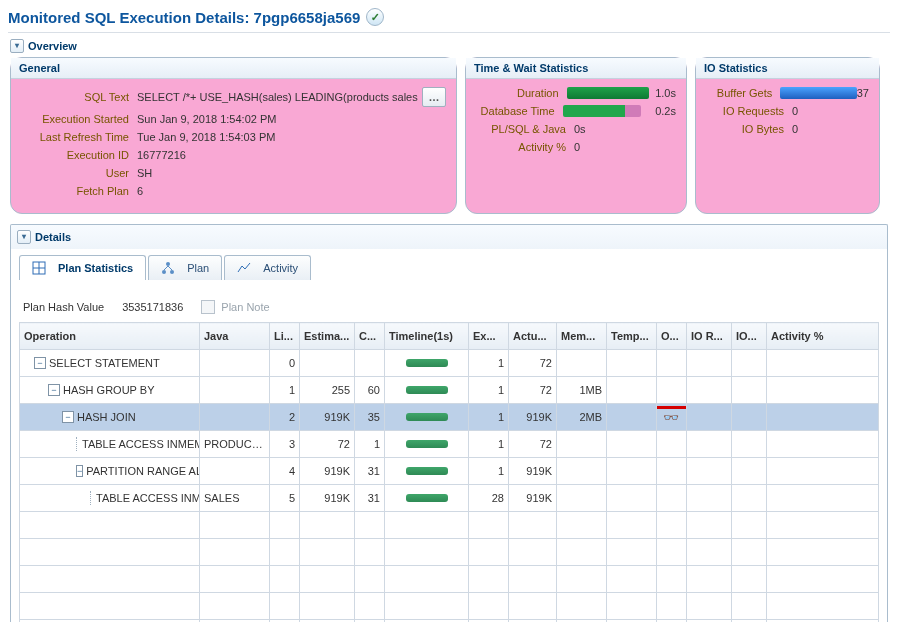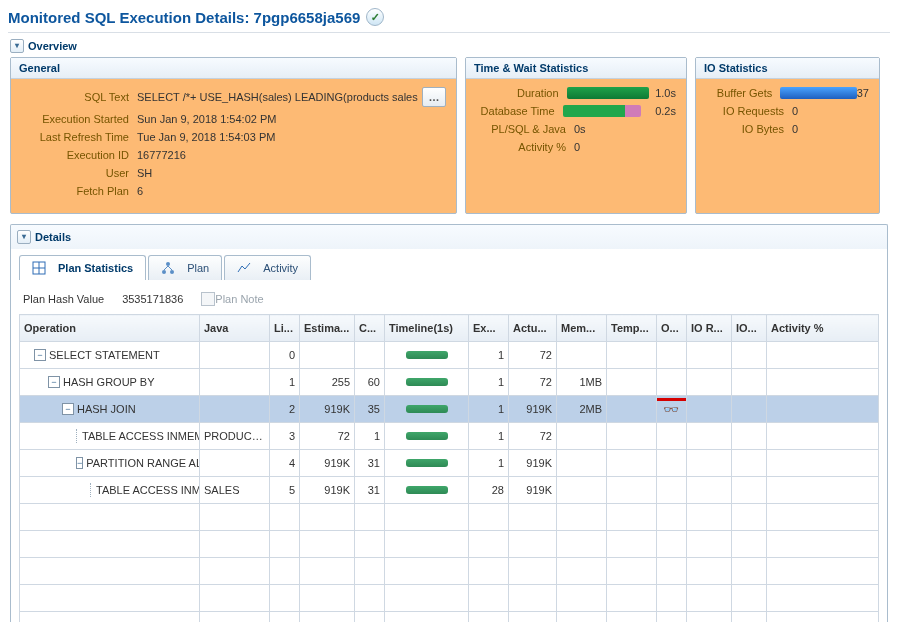--- a/index.html
+++ b/index.html
@@ -2,21 +2,21 @@
 <html><head>
 <meta charset="utf-8">
 <style>
   html,body{margin:0;padding:0;font-family:Tahoma,Arial,sans-serif;font-size:11px;color:#333;background:#fff}
   .page{width:898px;box-sizing:border-box;padding:4px 8px 8px 8px}
   .title-bar{display:flex;align-items:center;gap:6px;color:#0d569e;font-size:15px;font-weight:bold;padding:4px 0 6px 0;border-bottom:1px solid #d9dfe6}
   .checkmark{width:16px;height:16px;border-radius:50%;border:1px solid #9fb6c9;background:linear-gradient(#fff,#cfe6f5);display:inline-flex;align-items:center;justify-content:center;color:#2e7d32;font-size:11px}
   .section-header{display:flex;align-items:center;gap:4px;color:#003a6a;font-weight:bold;font-size:11px;padding:6px 2px 4px 2px}
   .disclose{width:12px;height:12px;border:1px solid #9aaec0;border-radius:2px;background:linear-gradient(#fff,#e3eef7);display:inline-flex;align-items:center;justify-content:center;color:#3b6b94;font-size:8px;line-height:1}
   .panels{display:flex;gap:8px;padding:0 2px}
-  .panel{border:1px solid #a9bccd;border-radius:2px;background:#fdba74;flex:0 0 auto}
+  .panel{border:1px solid #a9bccd;border-radius:12px;background:#f9a8d4;flex:0 0 auto}
   .panel.general{width:445px}
   .panel.twstats{width:220px}
   .panel.iostats{width:183px}
   .panel-h{background:linear-gradient(#f7fbff,#e6eef6);border-bottom:1px solid #c4d1de;color:#003a6a;font-weight:bold;padding:4px 8px;font-size:11px}
   .panel-b{padding:8px 10px 10px 10px}
   .kv{display:flex;align-items:center;margin-bottom:6px}
   .kv .k{width:108px;text-align:right;color:#775500;padding-right:8px;white-space:nowrap}
   .panel.general .kv .k{width:108px}
   .panel.twstats .kv .k{width:90px}
   .panel.iostats .kv .k{width:78px}
@@ -24,23 +24,23 @@
   .bar{display:inline-block;height:12px;border-radius:2px;vertical-align:middle}
   .bar.full{width:90px;background:linear-gradient(#1fa24a,#0e7a34)}
   .bar.db{width:90px;background:linear-gradient(to right,#21a74c 0 80%,#d07bb8 80% 100%)}
   .bar.blue{width:90px;background:linear-gradient(#4aa3ff,#1e5fbf)}
   .ellips-btn{width:22px;height:18px;border:1px solid #9fb0bf;border-radius:2px;background:linear-gradient(#fff,#e6ecf2);display:inline-flex;align-items:center;justify-content:center;font-weight:bold;color:#555;margin-left:auto}
   .details-box{border:1px solid #a9bccd;border-top:none;border-radius:0 0 2px 2px;padding:6px 8px 10px 8px;margin:0 2px}
   .tabs{display:flex;gap:0;margin-bottom:8px}
   .tab{display:inline-flex;align-items:center;gap:12px;padding:5px 12px;border:1px solid #a9bccd;border-bottom:none;background:linear-gradient(#fdfefe,#e9eff5);color:#2b4f76;border-radius:3px 3px 0 0;margin-right:2px;cursor:pointer;font-size:11px}
   .tab.active{background:#fff;color:#003a6a;font-weight:bold}
   .tab .ticon{width:14px;height:14px;display:inline-flex;align-items:center;justify-content:center}
-  .plan-meta{display:flex;align-items:center;gap:18px;margin:12px 0 8px 4px;color:#333}
+  .plan-meta{display:flex;align-items:center;gap:18px;margin:20px 0 8px 4px;color:#333}
   .plan-meta .lbl{color:#333}
-  .plan-note{display:inline-flex;align-items:center;color:#9aa4ad}
+  .plan-note{display:inline-flex;align-items:center;gap:6px;color:#9aa4ad}
   .plan-note .chk{width:12px;height:12px;border:1px solid #b8c2cc;background:#f4f6f8}
   table.grid{width:100%;border-collapse:collapse;table-layout:fixed}
   .grid th,.grid td{border:1px solid #cfd8e2;padding:3px 4px;font-size:11px;overflow:hidden;text-overflow:ellipsis;white-space:nowrap}
   .grid th{background:linear-gradient(#f6f9fc,#e7eef5);color:#333;font-weight:bold;text-align:left;height:20px}
   .grid td{height:20px;background:#fff}
   tr.sel td{background:#bcd0e8 !important}
   .num{text-align:right}
   .op-cell{display:flex;align-items:center;gap:3px}
   .tree-toggle{width:10px;height:10px;border:1px solid #7f93a6;background:#fff;display:inline-flex;align-items:center;justify-content:center;font-size:9px;line-height:1;color:#3b6b94}
   .tl-bar{display:inline-block;width:42px;height:8px;border-radius:3px;background:linear-gradient(#3fa66a,#2e8a55)}

